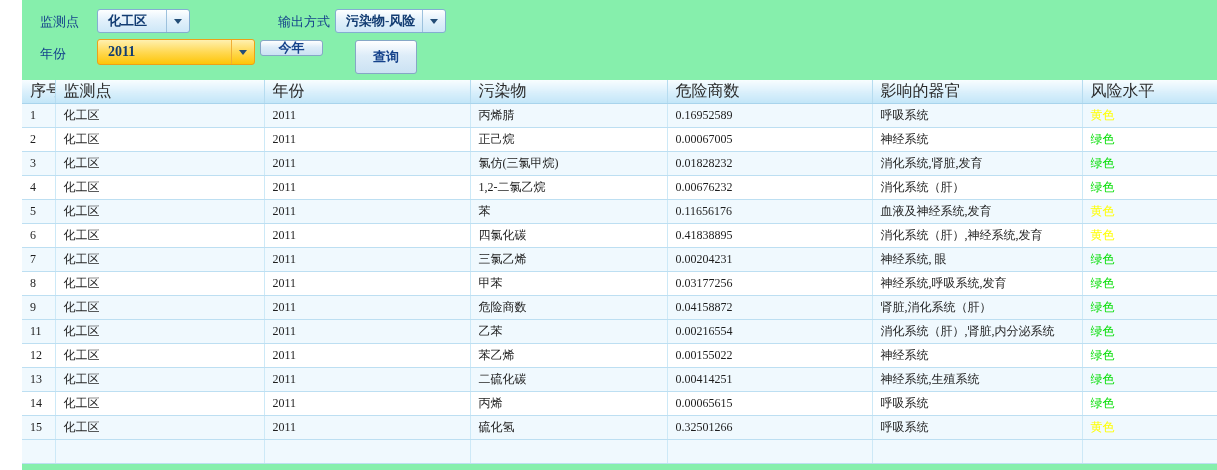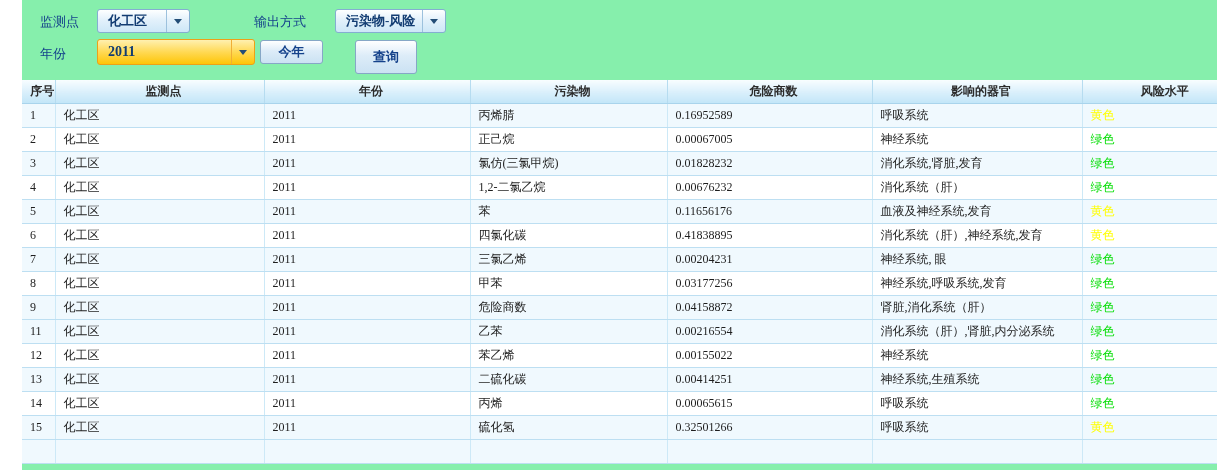--- a/index.html
+++ b/index.html
@@ -37,21 +37,21 @@
     background:linear-gradient(180deg,#ffffff 0%,#ddecf8 45%,#cbe2f3 100%);
     font-weight:bold; font-size:13px; color:#15428b;
   }
   table.grid {
     position:absolute; left:0; top:80px; width:1217px;
     border-collapse:collapse; table-layout:fixed;
   }
   table.grid th {
     height:23px; box-sizing:content-box;
     background:linear-gradient(180deg,#f8fdff 0%,#d9effb 55%,#c3e6f8 100%);
-    font-weight:bold; font-size:12px; color:#2b2b2b; text-align:center;
+    font-weight:normal; font-size:16px; color:#2b2b2b; text-align:left;
     padding:0 0 0 8px; border-bottom:1px solid #a9d4ec; border-right:1px solid #b6dcf0;
     white-space:nowrap; overflow:hidden; font-family:"Liberation Serif", serif;
   }
   table.grid th:last-child { border-right:none; }
   table.grid td {
     height:23px; box-sizing:content-box; font-size:12px; color:#1e1e1e;
     padding:0 0 0 8px; border-bottom:1px solid #bddff2; border-right:1px solid #cde9f7;
     white-space:nowrap; overflow:hidden; font-family:"Liberation Serif", serif;
   }
   table.grid td:last-child { border-right:none; }
@@ -65,39 +65,39 @@
 
   <span class="lbl" style="left:18px; top:13px;">监测点</span>
 
   <div class="combo" style="left:75px; top:9px; width:93px; height:24px;">
     <span class="txt">化工区</span>
     <span class="arrow-box">
       <span class="tri"></span>
     </span>
   </div>
 
-  <span class="lbl" style="left:232px; top:13px;">输出方式</span>
+  <span class="lbl" style="left:256px; top:13px;">输出方式</span>
 
   <div class="combo" style="left:313px; top:9px; width:111px; height:24px;text-align:center;">
     <span class="txt">污染物-风险</span>
     <span class="arrow-box">
       <span class="tri"></span>
     </span>
   </div>
 
   <span class="lbl" style="left:18px; top:45px;">年份</span>
 
   <div class="combo year" style="left:75px; top:39px; width:158px; height:26px;">
     <span class="txt">2011</span>
     <span class="arrow-box">
       <span class="tri"></span>
     </span>
   </div>
 
-  <div class="btn" style="left:238px; top:40px; width:63px; height:24px;">今年</div>
+  <div class="btn" style="left:238px; top:40px; width:63px; height:16px;">今年</div>
 
   <div class="btn" style="left:333px; top:40px; width:62px; height:34px;">查询</div>
 
   <table class="grid">
     <colgroup>
       <col style="width:33px">
         <col style="width:209px">
         <col style="width:206px">
       <col style="width:197px">
         <col style="width:205px">

